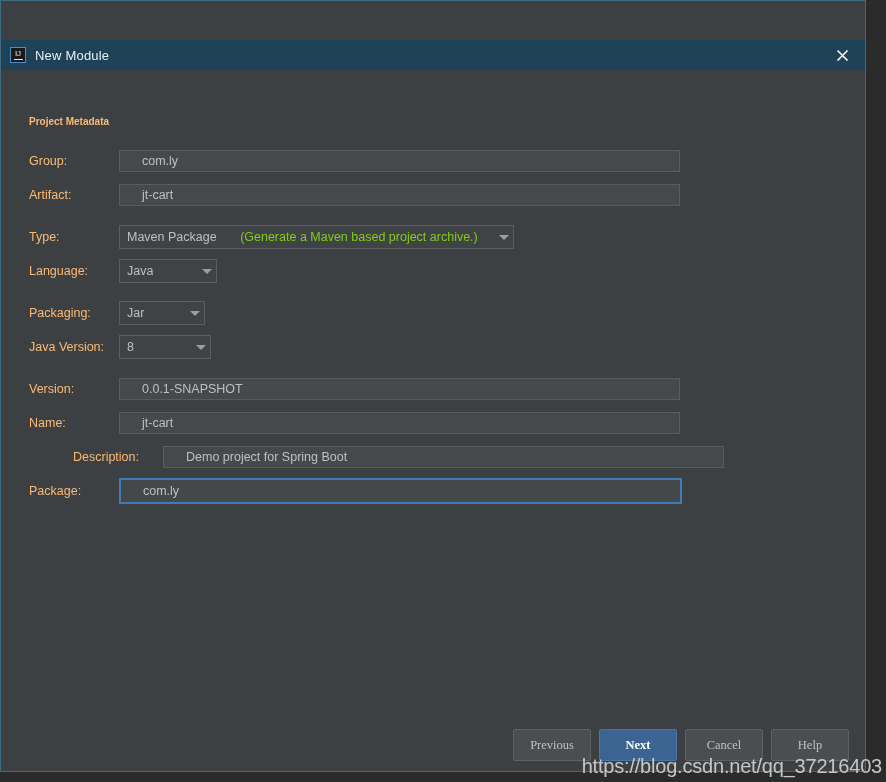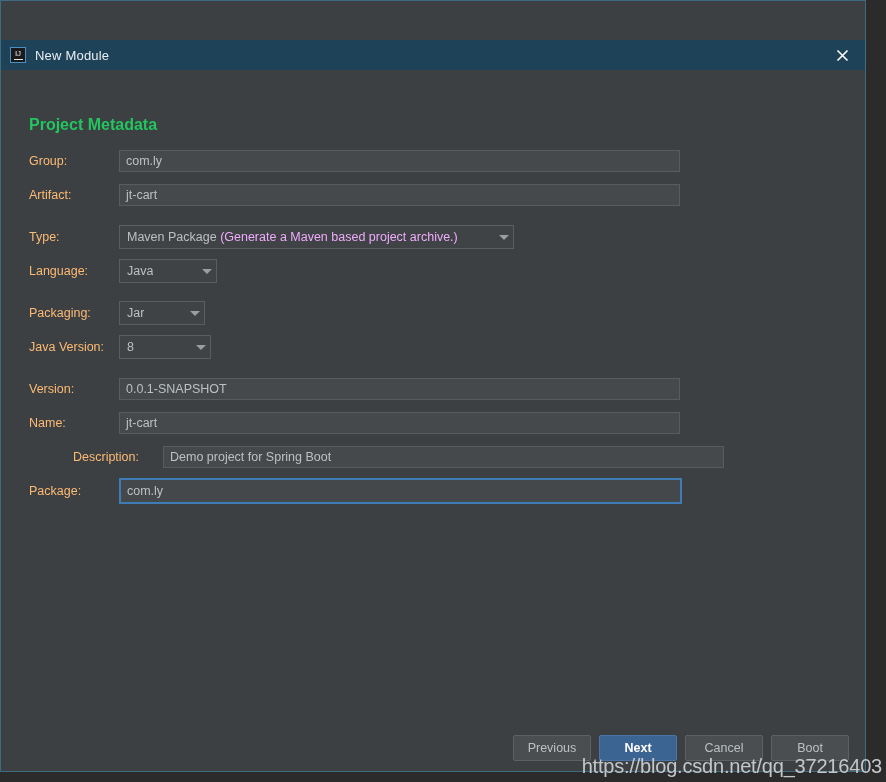--- a/index.html
+++ b/index.html
@@ -84,22 +84,22 @@
   #body {
     flex: 1;
     position: relative;
     background: #3c4043;
   }
 
   #section-title {
     position: absolute;
     left: 28px;
     top: 46px;
-    color: #22c55e;
-    font-size: 16px;
+    color: #fdba74;
+    font-size: 10px;
     font-weight: bold;
   }
 
   .form-row {
     position: absolute;
     left: 28px;
     height: 24px;
     display: flex;
     align-items: center;
   }
@@ -111,21 +111,21 @@
   }
 
   .text-input {
     height: 22px;
     box-sizing: border-box;
     background: #45494c;
     border: 1px solid #585c5f;
     color: #bcc0c3;
     font-size: 12.5px;
     font-family: "Liberation Sans", sans-serif;
-    padding: 0 6px;
+    padding: 0 22px;
     display: flex;
     align-items: center;
     outline: none;
   }
   .text-input.focused {
     border: 2px solid #3f7bb5;
     background: #44484b;
   }
 
   .combo {
@@ -134,48 +134,48 @@
     background: #3f4346;
     border: 1px solid #5a5e61;
     display: flex;
     align-items: center;
     padding: 0 4px 0 7px;
     color: #bcc0c3;
     font-size: 12.5px;
     justify-content: space-between;
   }
   .combo-text { white-space: nowrap; overflow: hidden; }
-  .combo-text .muted { color: #f0abfc; }
+  .combo-text .muted { color: #84cc16; margin-left: 20px; }
   .arrow {
     width: 0; height: 0;
     border-left: 5px solid transparent;
     border-right: 5px solid transparent;
     border-top: 5px solid #9a9ea1;
     margin-left: 8px;
     flex: none;
   }
 
   
   #button-bar {
     position: absolute;
     right: 16px;
     bottom: 10px;
     display: flex;
     gap: 8px;
     align-items: flex-start;
   }
   .dlg-button {
     width: 78px;
-    height: 26px;
+    height: 32px;
     box-sizing: border-box;
     background: #4a4e51;
     border: 1px solid #5d6164;
     color: #bcc0c3;
     font-size: 12.5px;
-    font-family: Liberation Sans, sans-serif;
+    font-family: Liberation Serif, serif;
     display: flex;
     align-items: center;
     justify-content: center;
     border-radius: 2px;
   }
   .dlg-button.primary {
     background: #3c6493;
     border: 1px solid #4a74a5;
     color: #ffffff;
     font-weight: bold;
@@ -276,19 +276,19 @@
 
     <div class="form-row" style="top:408px; height:26px;">
       <span class="row-label">Package:</span>
       <span class="text-input focused" style="width:563px; height:26px;">com.ly</span>
     </div>
 
     <div id="button-bar">
       <div class="dlg-button">Previous</div>
       <div class="dlg-button primary">Next</div>
       <div class="dlg-button">Cancel</div>
-      <div class="dlg-button">Boot</div>
+      <div class="dlg-button">Help</div>
     </div>
 
   </div>
 </div>
 
 <div id="watermark">https://blog.csdn.net/qq_37216403</div>
 
 </body></html>

